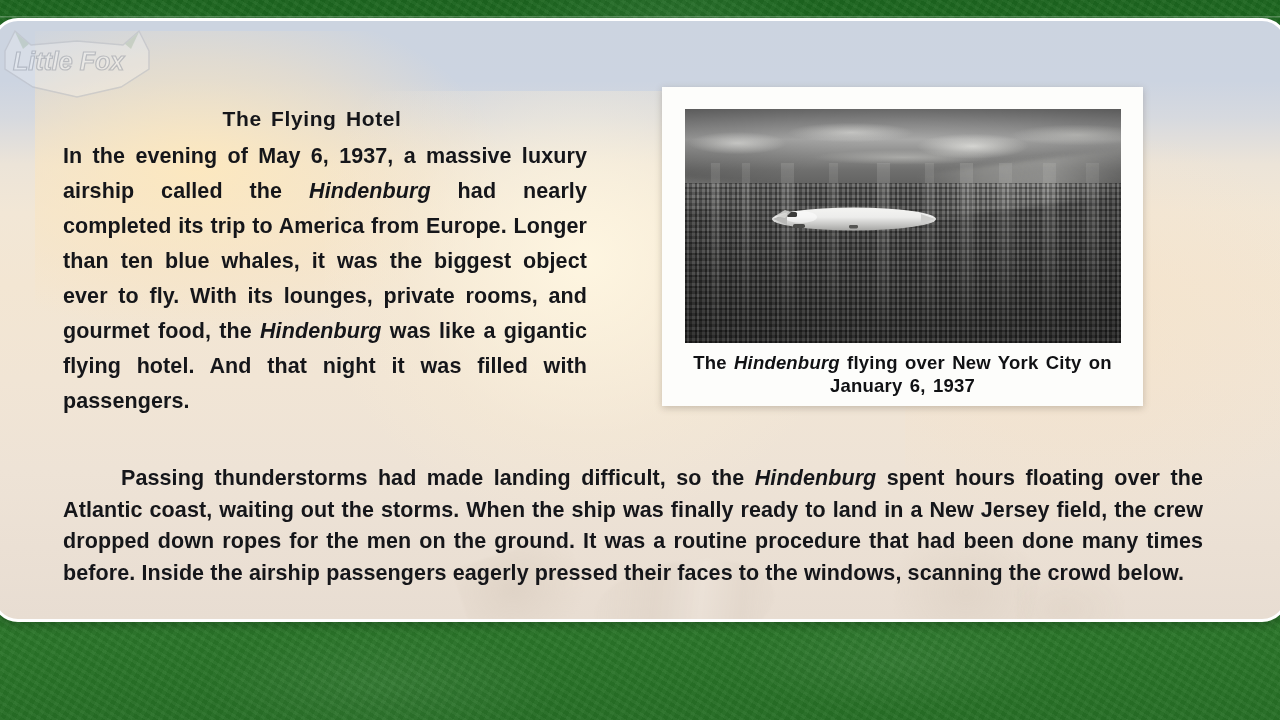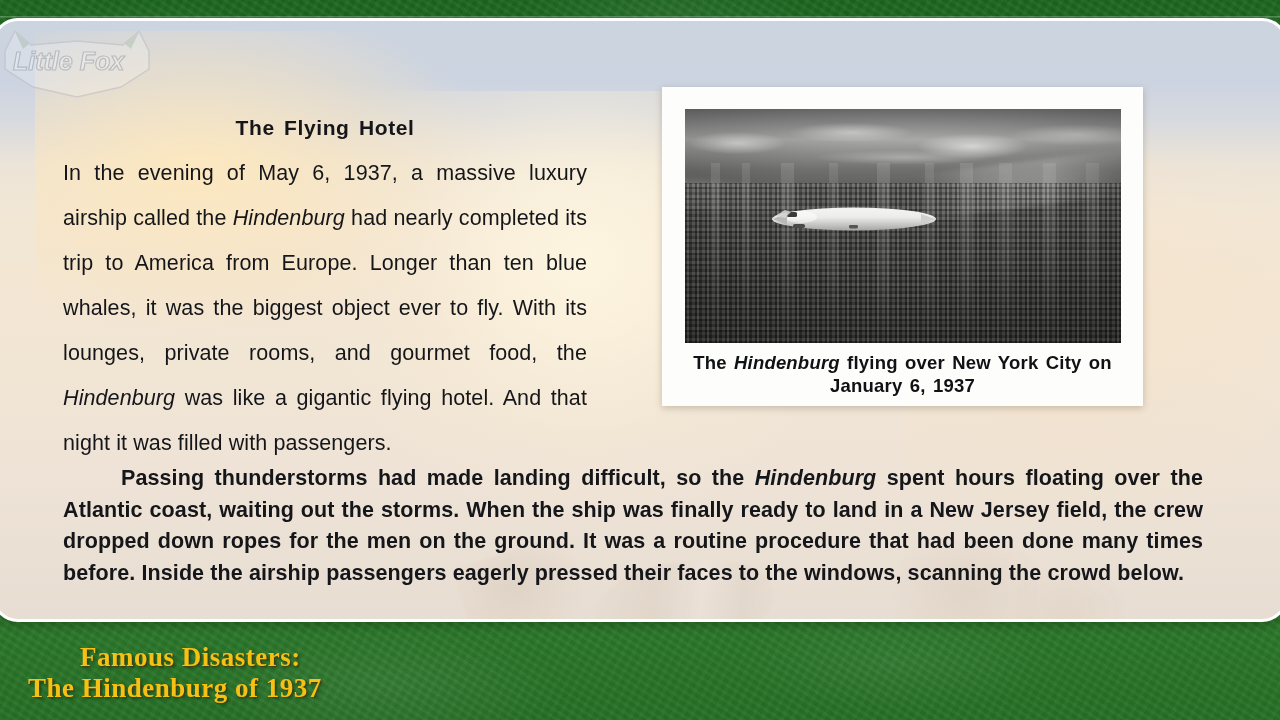--- a/index.html
+++ b/index.html
@@ -144,41 +144,40 @@
 
   
   .text-area {
     position: absolute;
     left: 0; top: 0;
     width: 100%; height: 100%;
   }
 
   .heading {
     position: absolute;
-    left: 70px;
+    left: 57px;
     top: 86px;
     width: 520px;
     text-align: center;
     font-size: 21px;
     font-weight: bold;
     color: #15161a;
     letter-spacing: 0.6px;
     word-spacing: 3px;
-    margin-top: 9px;
   }
 
   .para-1 {
     position: absolute;
     left: 68px;
-    top: 130px;
+    top: 118px;
     width: 524px;
     font-size: 21.5px;
-    font-weight: normal;
+    font-weight: bold;
     color: #15161a;
-    line-height: 45px;
+    line-height: 35px;
     text-align: justify;
     text-align-last: left;
     letter-spacing: 0.1px;
   }
 
   .para-2 {
     position: absolute;
     left: 68px;
     top: 398px;
     width: 1140px;
@@ -413,18 +412,14 @@
             <rect x="78" y="20" width="9" height="3.4" rx="1.4" fill="#555553"></rect>
             <path d="M4 11 L14 5 L20 7 L14 13 Z" fill="#d6d6d4" opacity="0.85"></path>
           </svg>
         </div>
       </div>
 
       <div class="caption"><span>The </span><em>Hindenburg</em><span> flying over New York City on January 6, 1937</span></div>
     </div>
   </div>
 
-  <div class="bottom-title">
-    <div class="bt-line1">Famous Disasters:</div>
-    <div class="bt-line2">The Hindenburg of 1937</div>
-  </div>
 
 </div>
 
 </body></html>

